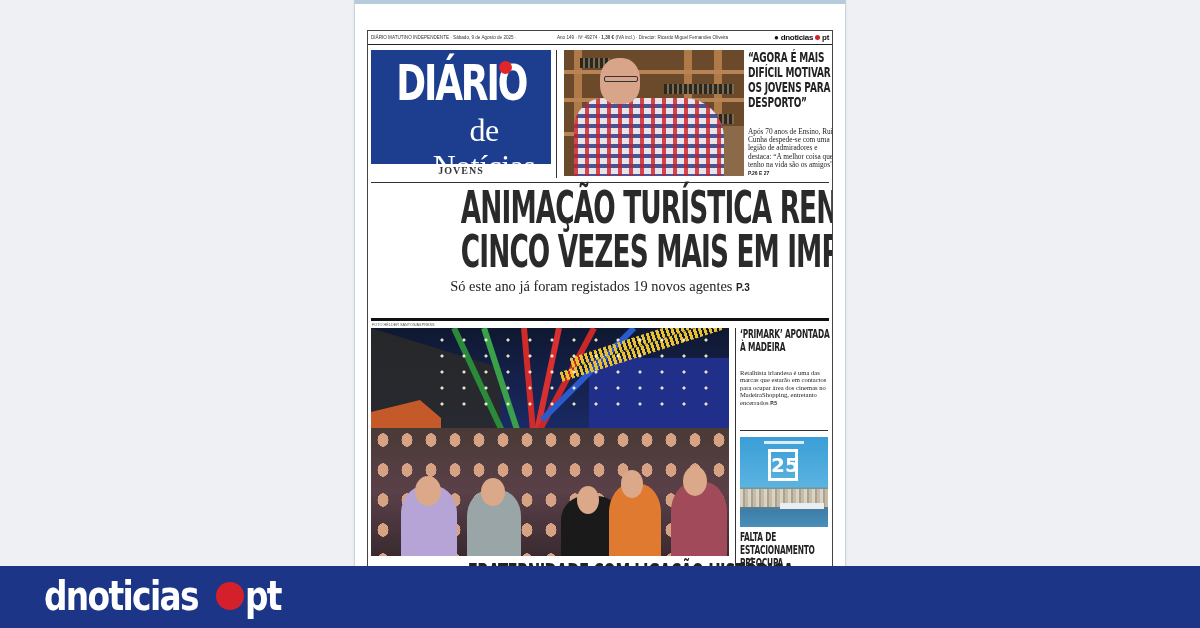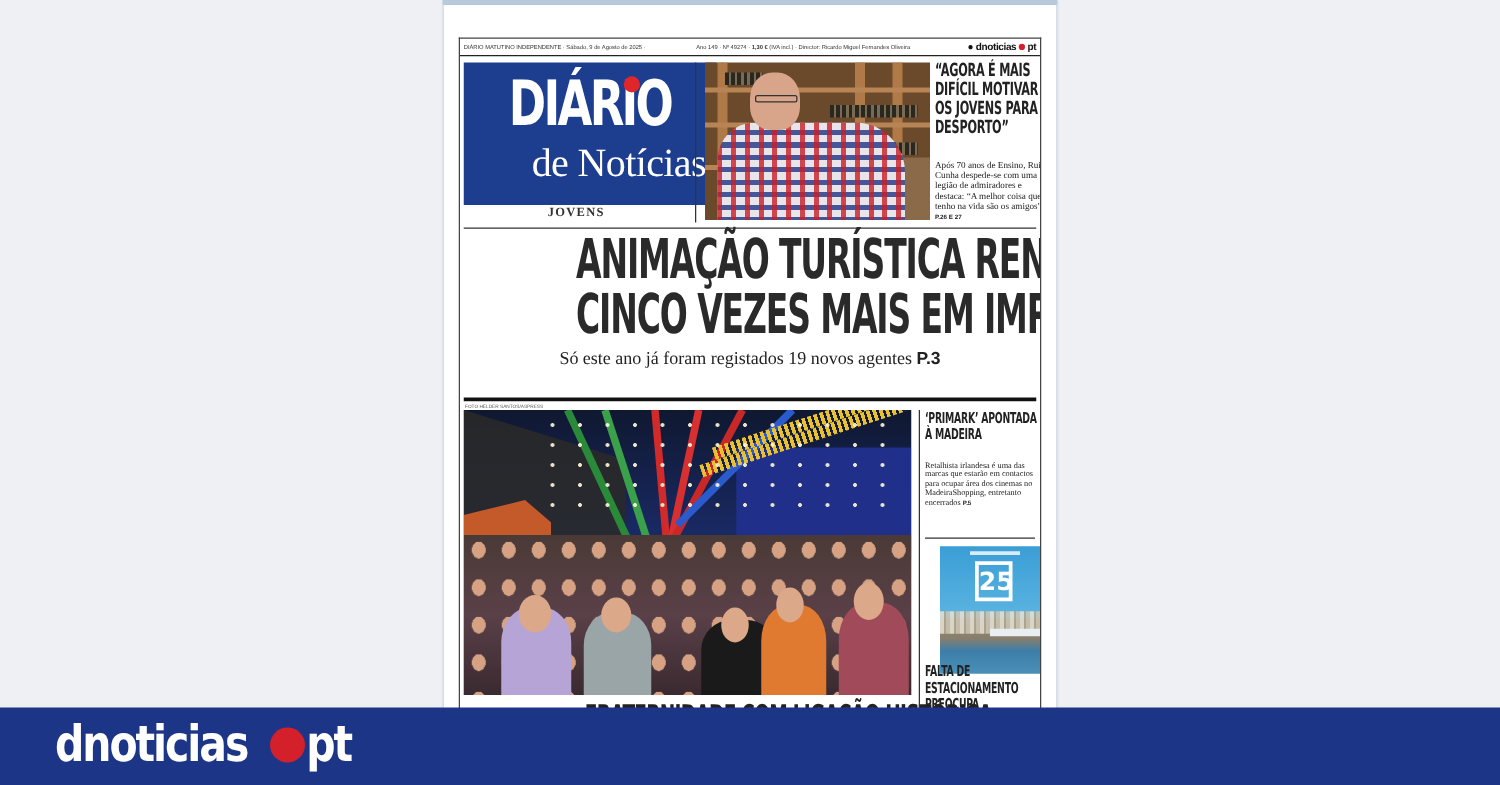--- a/index.html
+++ b/index.html
@@ -21,21 +21,21 @@
     font-size: 4.6px; color: #333; border-bottom: 1px solid #222; white-space: nowrap;
     font-family: "Liberation Sans", sans-serif;
   }
   .topline .left { flex: 0 0 186px; }
   .topline .mid { flex: 1; }
   .topline .mid b { font-weight: bold; }
   .topline .brand { display: flex; align-items: center; gap: 2px; font-weight: bold; font-size: 8px; color: #111; letter-spacing: -0.3px; }
   .topline .brand .dot { display: inline-block; width: 5px; height: 5px; border-radius: 50%; background: #d4202a; }
   .topline .brand .bug { font-size: 8px; }
 
-  .masthead { position: absolute; left: 3px; top: 19px; width: 202px; height: 114px; background: #1d3d8f; }
+  .masthead { position: absolute; left: 3px; top: 19px; width: 180px; height: 114px; background: #1d3d8f; }
   .masthead .diario {
     position: absolute; left: 0; right: 0; top: 2px; text-align: center; color: #fff;
     font-family: "DejaVu Sans", sans-serif; font-weight: bold; font-size: 50px; letter-spacing: -3px;
     transform: scaleX(0.72); transform-origin: center top; line-height: 62px;
   }
   .masthead .reddot { position: absolute; left: 128px; top: 11px; width: 13px; height: 13px; border-radius: 50%; background: #e0262b; }
   .masthead .noticias {
     position: absolute; left: 0; right: 0; top: 62px; text-align: center; color: #fff;
     font-family: "Liberation Serif", serif; font-size: 32px; line-height: 36px; letter-spacing: -0.5px; padding-left: 46px;
   }
@@ -67,21 +67,21 @@
   .pref { font-family: "Liberation Sans", sans-serif; font-weight: bold; font-size: 5px; }
 
   .hrule1 { position: absolute; left: 3px; right: 3px; top: 151px; height: 1px; background: #333; }
 
   .headline {
     position: absolute; left: 0; right: 0; top: 155px; text-align: center; color: #2a2a2a;
     font-family: "DejaVu Sans", sans-serif; font-weight: bold; font-size: 44px; line-height: 44px; letter-spacing: -1.5px;
   }
   .headline .line { display: block; transform: scaleX(0.6); transform-origin: center; white-space: nowrap; }
   .subhead { position: absolute; left: 0; right: 0; top: 247px; text-align: center; font-family: "Liberation Serif", serif; font-size: 14.4px; line-height: 16px; color: #222; }
-  .subhead .pref { font-size: 14px; }
+  .subhead .pref { font-size: 10px; }
 
   .hrule2 { position: absolute; left: 3px; right: 3px; top: 287px; height: 3px; background: #111; }
   .credit { position: absolute; left: 4px; top: 292px; font-size: 3.8px; color: #555; }
 
   .photo-main {
     position: absolute; left: 3px; top: 297px; width: 358px; height: 228px; overflow: hidden;
     background: linear-gradient(180deg, #0f1830 0%, #1a2a66 45%, #1d2a50 50%, #4a3a3a 60%, #3a2a2a 100%);
   }
   .photo-main .wall { position: absolute; left: 0; top: 0; width: 130px; height: 100px; background: #2a2a28; clip-path: polygon(0 0, 100% 40%, 100% 100%, 0 100%); opacity: 0.85; }
   .photo-main .sky { position: absolute; right: 0; top: 30px; width: 140px; height: 90px; background: #1f2f8a; }
@@ -107,21 +107,21 @@
 
   .side { position: absolute; left: 372px; top: 297px; width: 91px; }
   .side .vr { position: absolute; left: -5px; top: 0; width: 1px; height: 260px; background: #333; }
   .side .sh {
     font-family: "DejaVu Sans", sans-serif; font-weight: bold; font-size: 12px; line-height: 12.5px; color: #222;
     transform: scaleX(0.62); transform-origin: left top; width: 150px; letter-spacing: -0.3px;
   }
   .side .sb { font-family: "Liberation Serif", serif; font-size: 6.6px; line-height: 7.4px; color: #222; position: absolute; top: 41px; width: 88px; }
   .side .sep { position: absolute; top: 102px; left: 0; width: 88px; height: 1px; background: #333; }
   .side .promo {
-    position: absolute; top: 109px; left: 12px; width: 88px; height: 102px; overflow: hidden;
+    position: absolute; top: 109px; left: 0; width: 88px; height: 90px; overflow: hidden;
     background: linear-gradient(180deg, #3a9ed6 0%, #5bb3e0 55%, #7a8a88 58%, #8b7e6a 72%, #3d7ea8 82%, #4a90b8 100%);
   }
   .side .promo .logo25 { position: absolute; left: 28px; top: 12px; width: 30px; height: 32px; border: 3px solid #fff; color: #fff; font-family: "DejaVu Sans", sans-serif; font-weight: bold; font-size: 20px; line-height: 26px; text-align: center; }
   .side .promo .tag { position: absolute; left: 24px; top: 4px; width: 40px; height: 3px; background: #fff; opacity: 0.8; }
   .side .promo .town { position: absolute; left: 0; right: 0; top: 52px; height: 18px; background: repeating-linear-gradient(90deg, #e8e2d4 0 3px, #b6a88c 3px 5px, #d0c6b2 5px 8px); opacity: 0.85; }
   .side .promo .ship { position: absolute; left: 40px; top: 66px; width: 44px; height: 6px; background: #e8eef2; }
   .side .fh {
     position: absolute; top: 203px; left: 0;
     font-family: "DejaVu Sans", sans-serif; font-weight: bold; font-size: 12px; line-height: 13px; color: #222;
     transform: scaleX(0.62); transform-origin: left top; width: 150px; letter-spacing: -0.3px;

